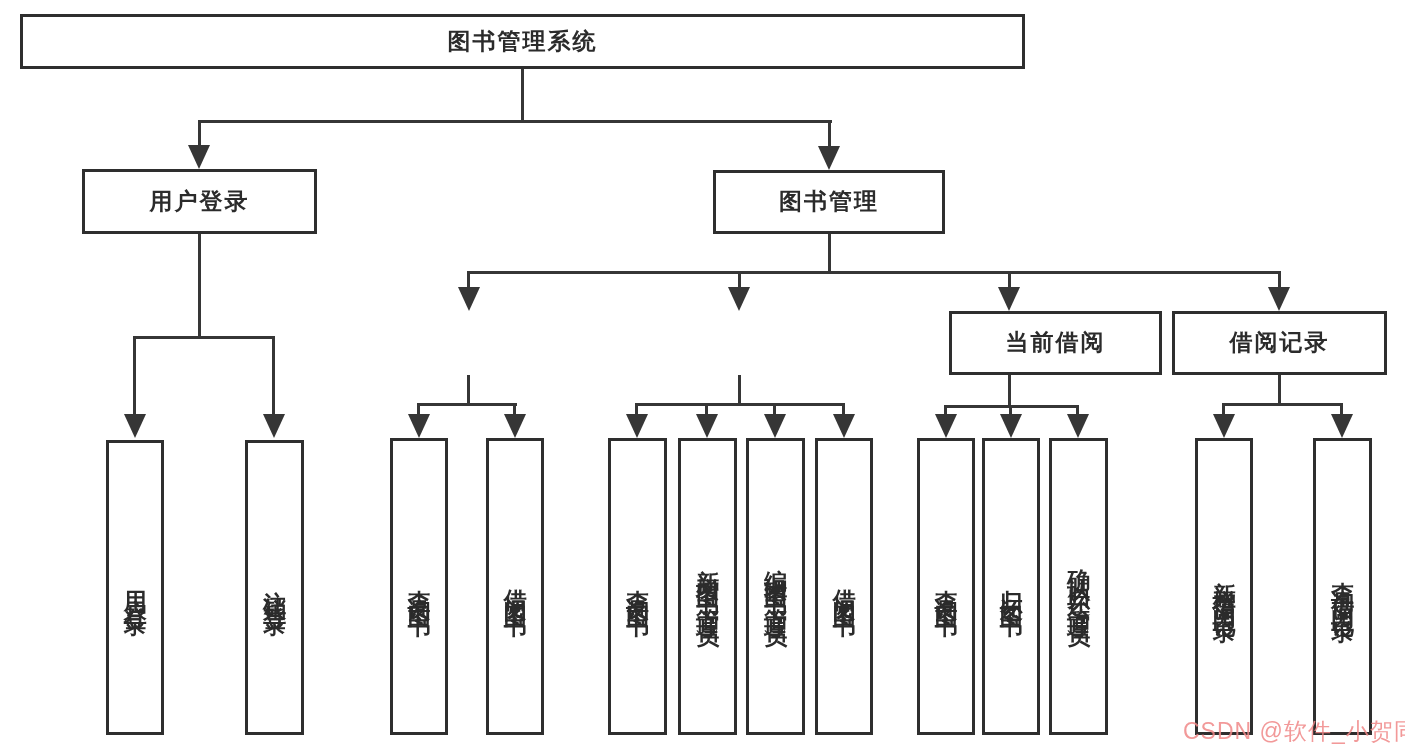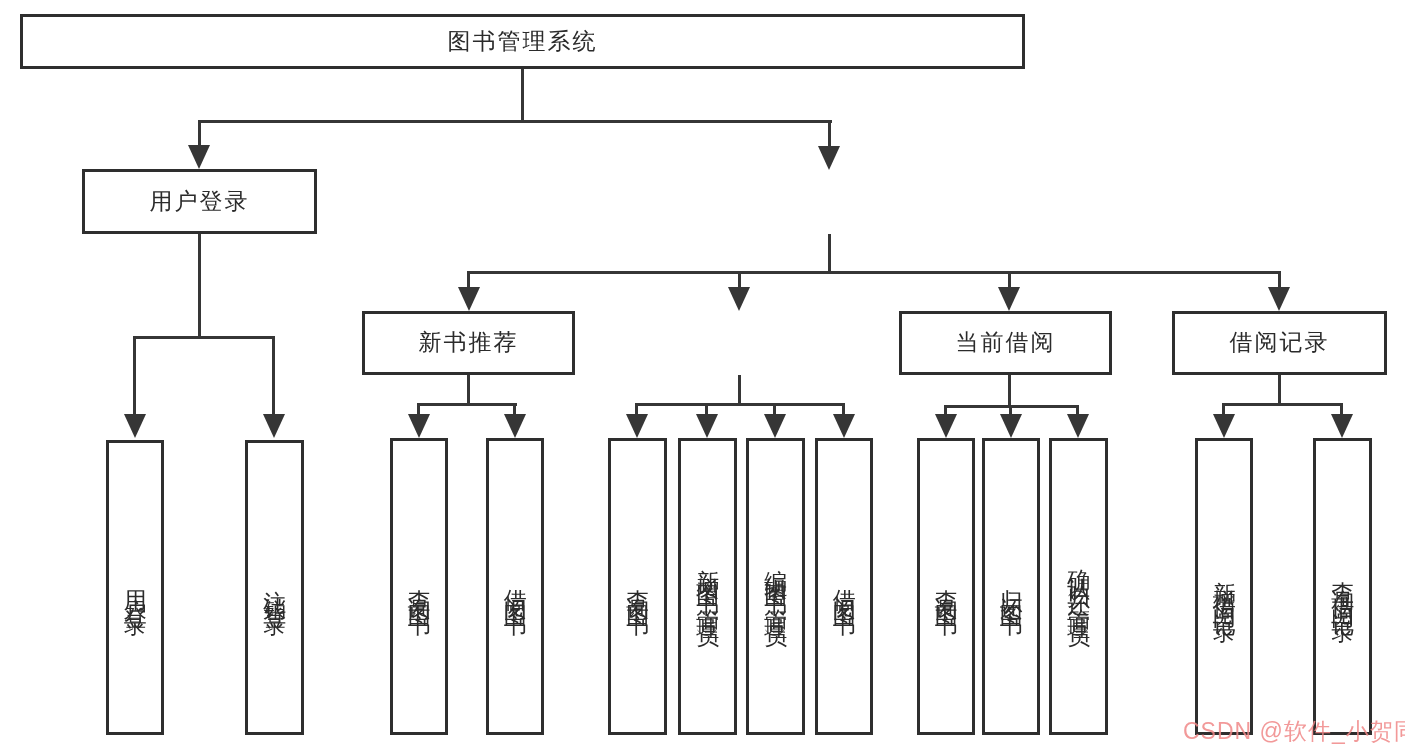--- a/index.html
+++ b/index.html
@@ -13,21 +13,21 @@
   body{font-family:"Liberation Sans","DejaVu Sans",sans-serif;}
   .canvas{
     position:relative;width:1405px;height:747px;background:var(--bg);
     overflow:hidden;
   }
   .node{
     position:absolute;box-sizing:border-box;
     border:3px solid var(--border);background:#fff;
     display:flex;align-items:center;justify-content:center;
     color:var(--text);font-size:23px;letter-spacing:2px;
-    text-align:right;line-height:1.1;
+    text-align:right;line-height:1.1;font-weight:bold;
   }
   .node.leaf{
     writing-mode:vertical-rl;
     letter-spacing:8px;
     font-size:23px;
     padding:6px 0;
   }
   .vline{position:absolute;width:3px;background:var(--line);}
   .hline{position:absolute;height:3px;background:var(--line);}
   .arrowhead{
@@ -50,41 +50,41 @@
   <div class="node" style="left:20px;top:14px;width:1005px;height:55px;">图书管理系统</div>
 
   <div class="vline" style="left:521px;top:69px;height:54px;"></div>
   <div class="hline" style="left:198px;top:120px;width:634px;"></div>
   <div class="vline" style="left:198px;top:120px;height:28px;"></div>
   <div class="arrowhead" style="left:188px;top:145px;"></div>
   <div class="vline" style="left:828px;top:120px;height:28px;"></div>
   <div class="arrowhead" style="left:818px;top:146px;"></div>
 
   <div class="node" style="left:82px;top:169px;width:235px;height:65px;">用户登录</div>
+  <div class="node" style="left:713px;top:170px;width:232px;height:64px;">图书管理</div>
 
   <div class="vline" style="left:198px;top:234px;height:105px;"></div>
   <div class="hline" style="left:133px;top:336px;width:142px;"></div>
   <div class="vline" style="left:133px;top:336px;height:80px;"></div>
   <div class="arrowhead" style="left:124px;top:414px;"></div>
   <div class="vline" style="left:272px;top:336px;height:80px;"></div>
   <div class="arrowhead" style="left:263px;top:414px;"></div>
 
   <div class="vline" style="left:828px;top:234px;height:40px;"></div>
   <div class="hline" style="left:467px;top:271px;width:814px;"></div>
   <div class="vline" style="left:467px;top:271px;height:19px;"></div>
   <div class="arrowhead" style="left:458px;top:287px;"></div>
   <div class="vline" style="left:738px;top:271px;height:19px;"></div>
   <div class="arrowhead" style="left:728px;top:287px;"></div>
   <div class="vline" style="left:1008px;top:271px;height:19px;"></div>
   <div class="arrowhead" style="left:998px;top:287px;"></div>
   <div class="vline" style="left:1278px;top:271px;height:19px;"></div>
   <div class="arrowhead" style="left:1268px;top:287px;"></div>
 
-  <div class="node" style="left:362px;top:311px;width:213px;height:64px;">新书推荐</div>
-  <div class="node" style="left:899px;top:311px;width:213px;height:64px;">当前借阅</div>
+  <div class="node" style="left:949px;top:311px;width:213px;height:64px;">当前借阅</div>
   <div class="node" style="left:1172px;top:311px;width:215px;height:64px;">借阅记录</div>
 
   <div class="vline" style="left:467px;top:375px;height:31px;"></div>
   <div class="hline" style="left:418px;top:403px;width:99px;"></div>
   <div class="vline" style="left:417px;top:403px;height:13px;"></div>
   <div class="arrowhead" style="left:408px;top:414px;"></div>
   <div class="vline" style="left:513px;top:403px;height:13px;"></div>
   <div class="arrowhead" style="left:504px;top:414px;"></div>
 
   <div class="vline" style="left:738px;top:375px;height:31px;"></div>

